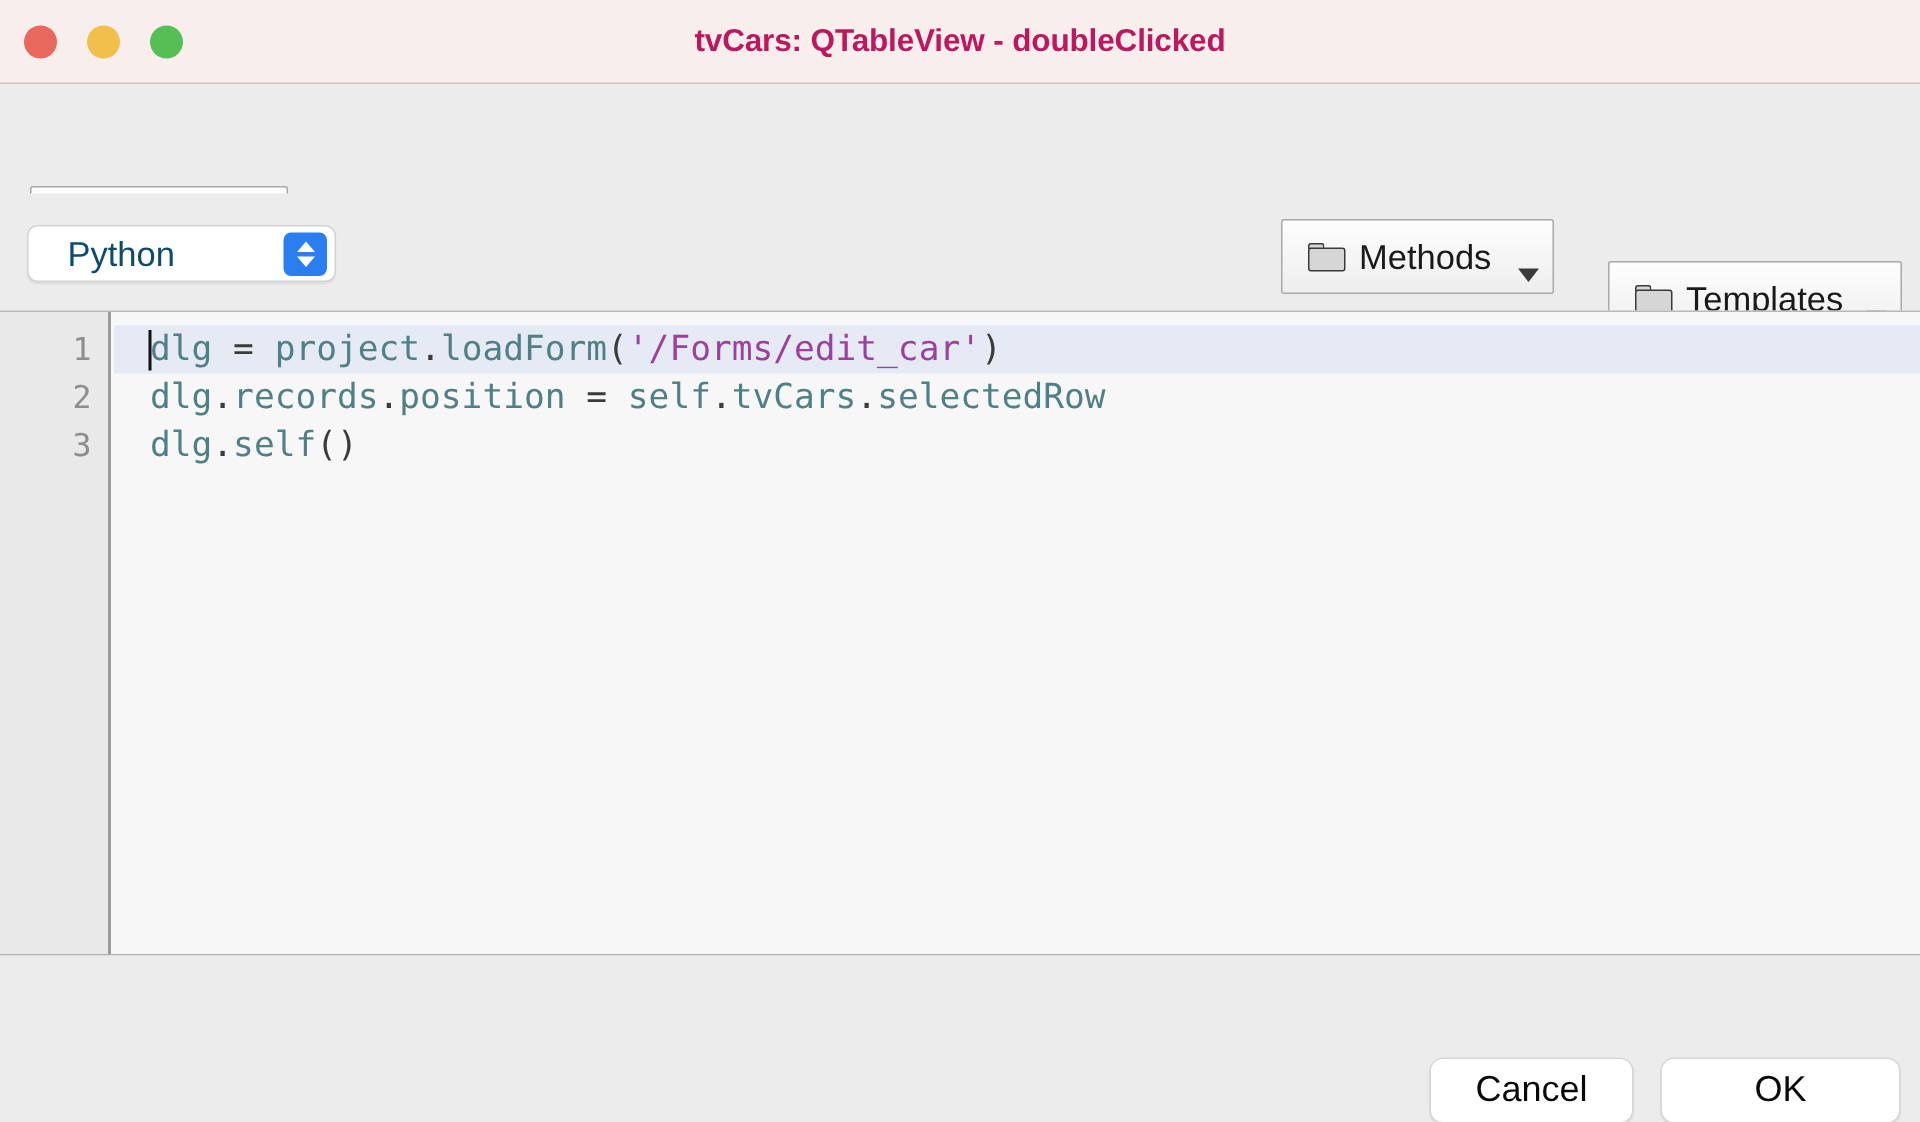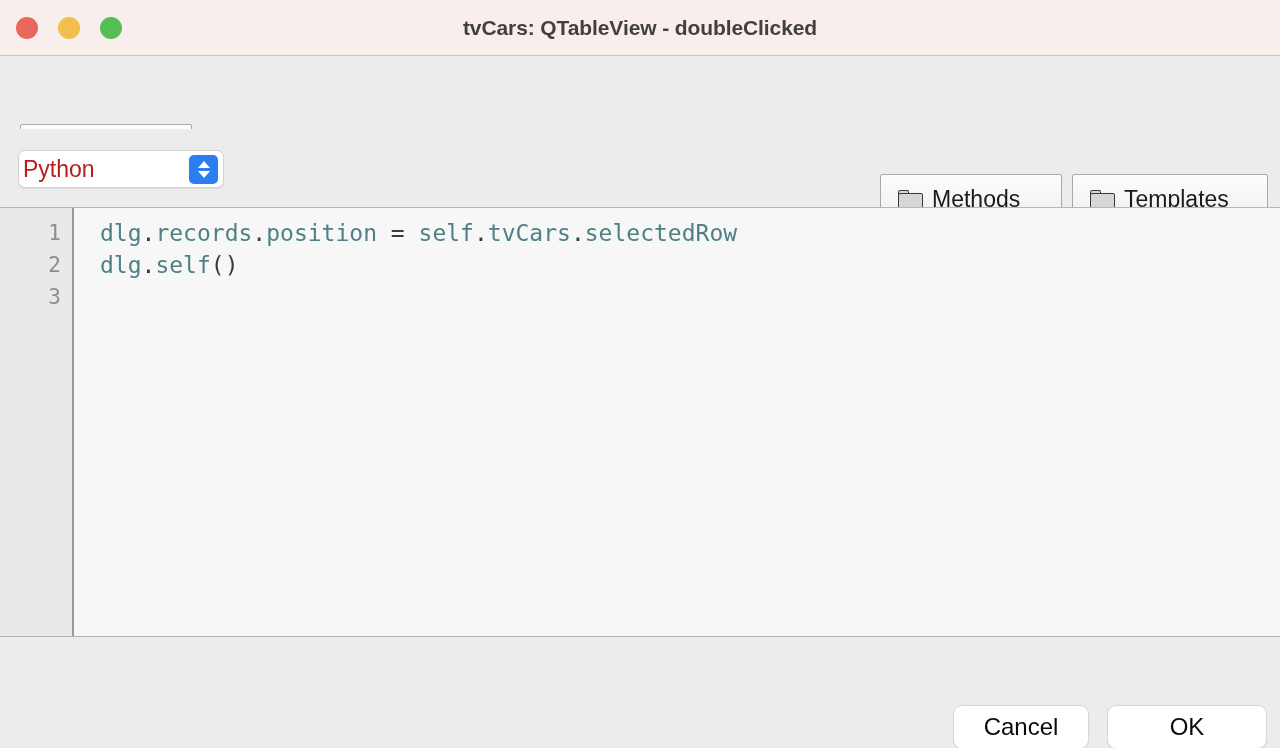--- a/index.html
+++ b/index.html
@@ -49,21 +49,21 @@
   }
   .light.close  { background: #e8685e; }
   .light.min    { background: #f2bf4c; }
   .light.max    { background: #55bf55; }
 
   .title-text {
     width: 100%;
     text-align: center;
     font-size: 21px;
     font-weight: bold;
-    color: #404040;
+    color: #be185d;
     letter-spacing: -0.1px;
     user-select: none;
   }
 
   
   .exec-bar {
     flex: 0 0 auto;
     height: 73px;
     background: #ececec;
     position: relative;
@@ -127,22 +127,22 @@
     background: #ffffff;
     border: 1px solid #d3d3d3;
     border-radius: 7px;
     box-shadow: 0 1px 1px rgba(0,0,0,0.07);
     display: flex;
     align-items: center;
     cursor: default;
   }
   .lang-label {
     font-size: 23px;
-    color: #b91c1c;
-    margin-left: 4px;
+    color: #0c4a6e;
+    margin-left: 26px;
     line-height: 1;
   }
   .lang-chevrons {
     position: absolute;
     right: 5px;
     top: 4px;
     width: 29px;
     height: 29px;
     border-radius: 5px;
     background: #2a7ef0;
@@ -159,22 +159,21 @@
     border-right: 6px solid transparent;
   }
   .chev.up   { border-bottom: 7px solid #ffffff; }
   .chev.down { border-top: 7px solid #ffffff; }
 
   .picker-group {
     position: absolute;
     top: 17px;
     right: 12px;
     display: flex;
-    gap: 10px;
-    align-items: flex-end;
+    gap: 36px;
   }
   .picker {
     position: relative;
     box-sizing: border-box;
     height: 50px;
     background: linear-gradient(to bottom, #fdfdfd 0%, #eeeeee 100%);
     border: 1px solid #a9a9a9;
     border-radius: 2px;
     display: flex;
     align-items: center;
@@ -384,20 +383,21 @@
     </div>
   </div>
 
   <div class="editor">
     <div class="gutter" id="gutter">
         <span class="gutter-num">1</span>
         <span class="gutter-num">2</span>
         <span class="gutter-num">3</span>
       </div>
     <div class="code-area" id="code-area">
+        <div class="code-line active"><span class="caret"></span><span class="tok-id">dlg</span><span> </span><span class="tok-op">=</span><span> </span><span class="tok-id">project</span><span class="tok-punc">.</span><span class="tok-id">loadForm</span><span class="tok-punc">(</span><span class="tok-str">'/Forms/edit_car'</span><span class="tok-punc">)</span></div>
         <div class="code-line"><span class="tok-id">dlg</span><span class="tok-punc">.</span><span class="tok-id">records</span><span class="tok-punc">.</span><span class="tok-id">position</span><span> </span><span class="tok-op">=</span><span> </span><span class="tok-id">self</span><span class="tok-punc">.</span><span class="tok-id">tvCars</span><span class="tok-punc">.</span><span class="tok-id">selectedRow</span></div>
         <div class="code-line"><span class="tok-id">dlg</span><span class="tok-punc">.</span><span class="tok-id">self</span><span class="tok-punc">(</span><span class="tok-punc">)</span></div>
       </div>
   </div>
 
   <div class="footer">
     <div class="footer-buttons">
       <div class="dlg-button cancel">Cancel</div>
       <div class="dlg-button ok">OK</div>
     </div>

